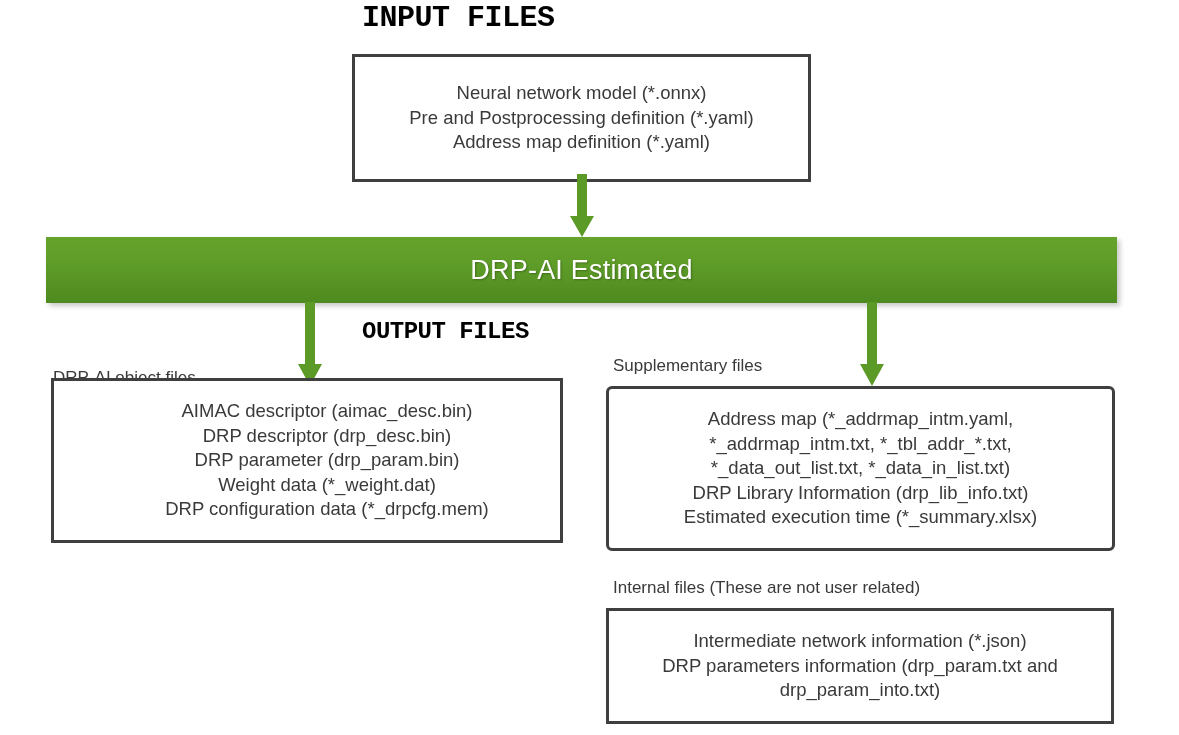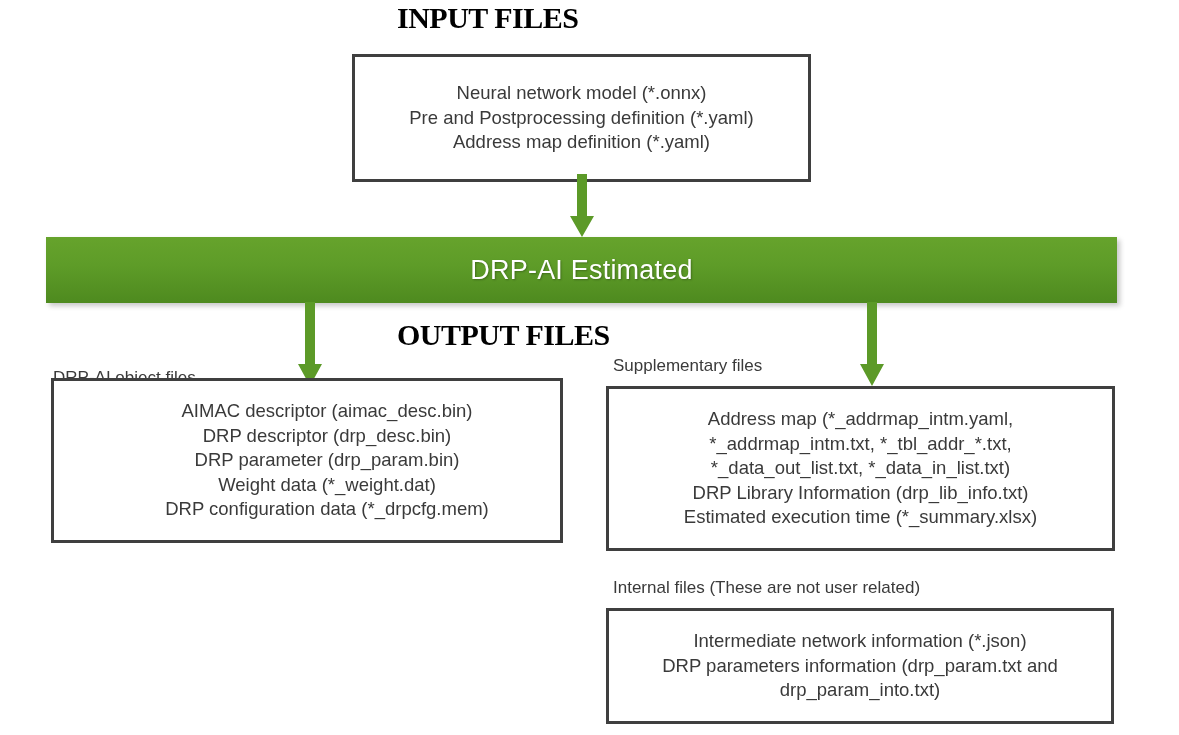--- a/index.html
+++ b/index.html
@@ -14,37 +14,36 @@
     position: relative;
     width: 1179px;
     height: 735px;
     background: #ffffff;
     overflow: hidden;
   }
 
   
   .section-heading {
     position: absolute;
-    font-family: Liberation Serif, serif;
+    font-family: Liberation Mono, monospace;
     font-weight: bold;
     color: #000000;
     letter-spacing: -0.5px;
     white-space: nowrap;
     line-height: 1;
-    margin-left: 35px;
   }
   #input-files-heading {
     left: 362px;
     top: 3px;
     font-size: 30px;
   }
   #output-files-heading {
     left: 362px;
     top: 320px;
-    font-size: 30px;
+    font-size: 24px;
   }
 
   
   .file-box {
     position: absolute;
     box-sizing: border-box;
     border: 3px solid #3f3f3f;
     background: #ffffff;
     display: flex;
     flex-direction: column;
@@ -72,20 +71,21 @@
     top: 378px;
     width: 512px;
     height: 165px;
     padding-left: 40px;
   }
   #supplementary-box {
     left: 606px;
     top: 386px;
     width: 509px;
     height: 165px;
+    border-radius: 6px;
   }
   #internal-box {
     left: 606px;
     top: 608px;
     width: 508px;
     height: 116px;
     justify-content: center;
   }
 
   

